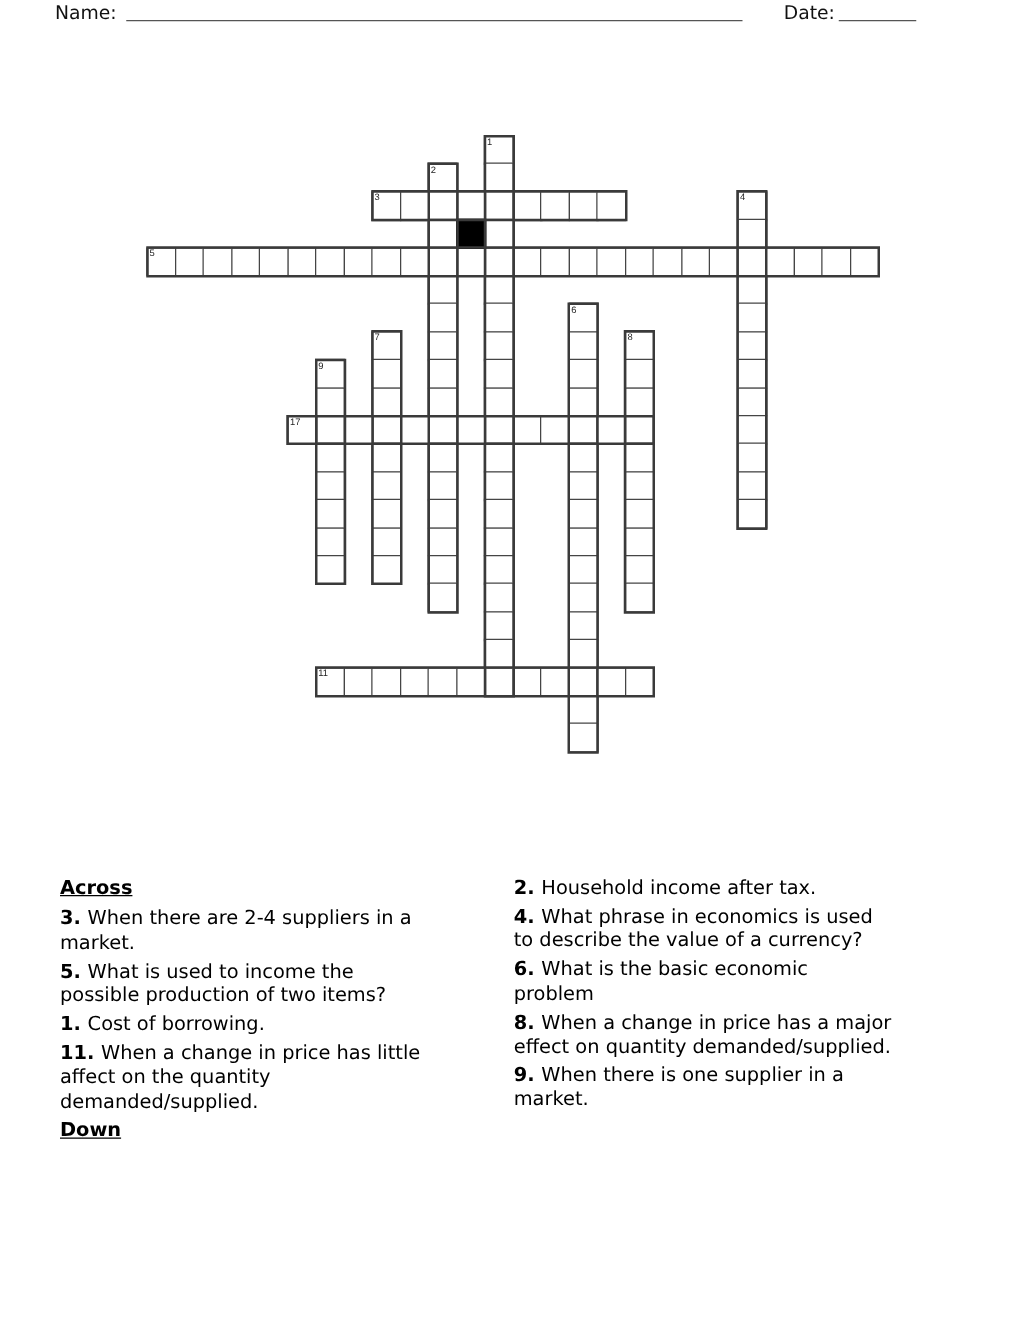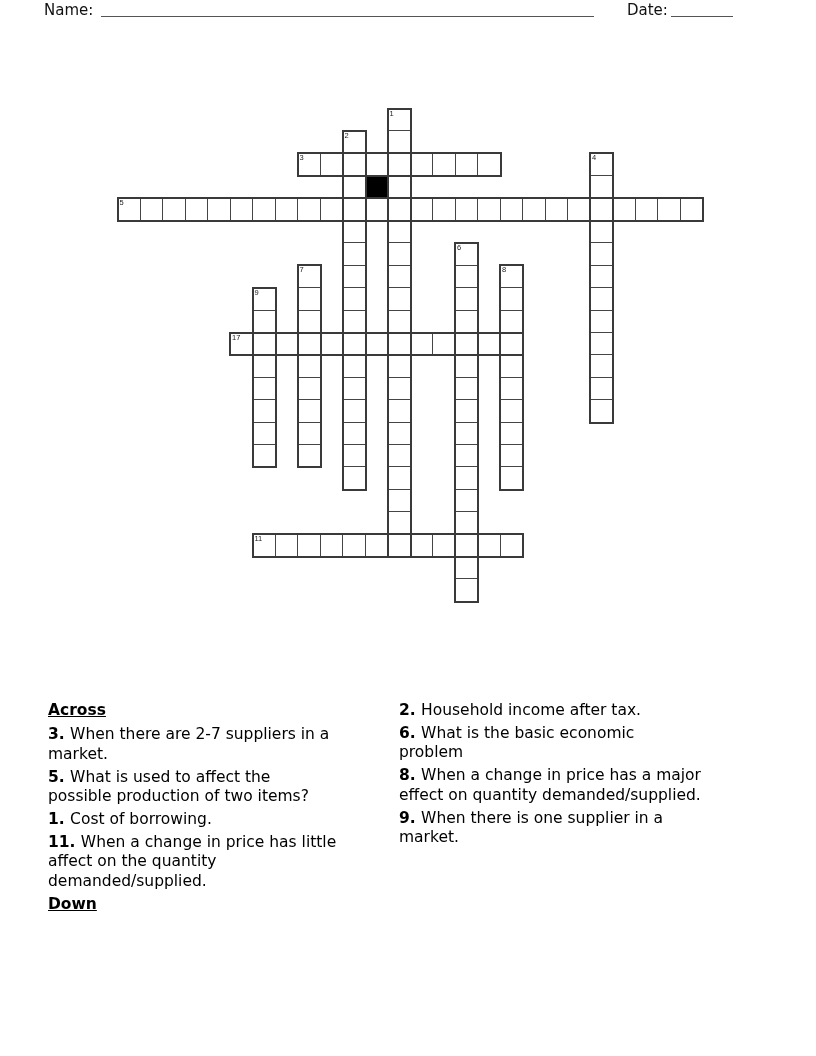--- a/index.html
+++ b/index.html
@@ -32,21 +32,21 @@
     position:absolute;box-sizing:border-box;border:2px solid #3a3a3a;
     z-index:3;pointer-events:none;background:transparent;
   }
   .cnum{
     position:absolute;left:1.5px;top:0.5px;font-size:7.5px;line-height:8px;
     color:#222;z-index:4;font-family:"Liberation Sans",sans-serif;
   }
   
   .clue-col{position:absolute;top:701px;font-size:15.5px;line-height:19.4px;color:#000;}
   #clues-left{left:48px;width:334px;}
-  #clues-right{left:399px;width:368px;}
+  #clues-right{left:411px;width:368px;}
   .clue-heading{
     font-weight:bold;text-decoration:underline;margin:0 0 5px 0;
   }
   .clue{white-space:pre-line;margin:0 0 3.5px 0;}
   .clue-num{font-weight:bold;}
 </style>
 </head>
 <body>
 
 <div id="page">
@@ -229,32 +229,34 @@
       <div class="word-outline" style="left: 337px; top: 133.9px; width: 25px; height: 360.9px;"></div>
       <div class="word-outline" style="left: 179.5px; top: 156.3px; width: 25px; height: 204.1px;"></div>
       <div class="word-outline" style="left: 382px; top: 156.3px; width: 25px; height: 226.5px;"></div>
       <div class="word-outline" style="left: 134.5px; top: 178.7px; width: 25px; height: 181.7px;"></div>
       <div class="word-outline" style="left: 112px; top: 223.5px; width: 295px; height: 24.9px;"></div>
       <div class="word-outline" style="left: 134.5px; top: 425.1px; width: 272.5px; height: 24.9px;"></div>
     </div>
 
   <div id="clues-left" class="clue-col">
       <div class="clue-heading">Across</div>
-      <div class="clue"><span class="clue-num">3. </span><span class="clue-text">When there are 2-7 suppliers in a
+      <div class="clue"><span class="clue-num">3. </span><span class="clue-text">When there are 2-4 suppliers in a
 market.</span></div>
-      <div class="clue"><span class="clue-num">5. </span><span class="clue-text">What is used to affect the
+      <div class="clue"><span class="clue-num">5. </span><span class="clue-text">What is used to income the
 possible production of two items?</span></div>
       <div class="clue"><span class="clue-num">1. </span><span class="clue-text">Cost of borrowing.</span></div>
       <div class="clue"><span class="clue-num">11. </span><span class="clue-text">When a change in price has little
 affect on the quantity
 demanded/supplied.</span></div>
       <div class="clue-heading">Down</div>
     </div>
   <div id="clues-right" class="clue-col">
       <div class="clue"><span class="clue-num">2. </span><span class="clue-text">Household income after tax.</span></div>
+      <div class="clue"><span class="clue-num">4. </span><span class="clue-text">What phrase in economics is used
+to describe the value of a currency?</span></div>
       <div class="clue"><span class="clue-num">6. </span><span class="clue-text">What is the basic economic
 problem</span></div>
       <div class="clue"><span class="clue-num">8. </span><span class="clue-text">When a change in price has a major
 effect on quantity demanded/supplied.</span></div>
       <div class="clue"><span class="clue-num">9. </span><span class="clue-text">When there is one supplier in a
 market.</span></div>
     </div>
 
 </div>
 

